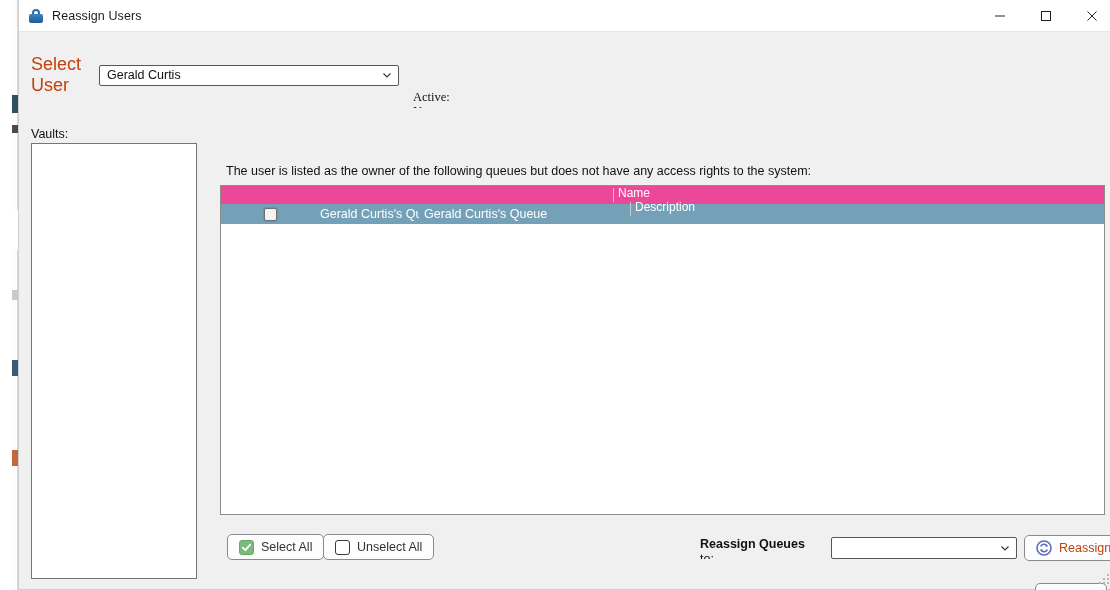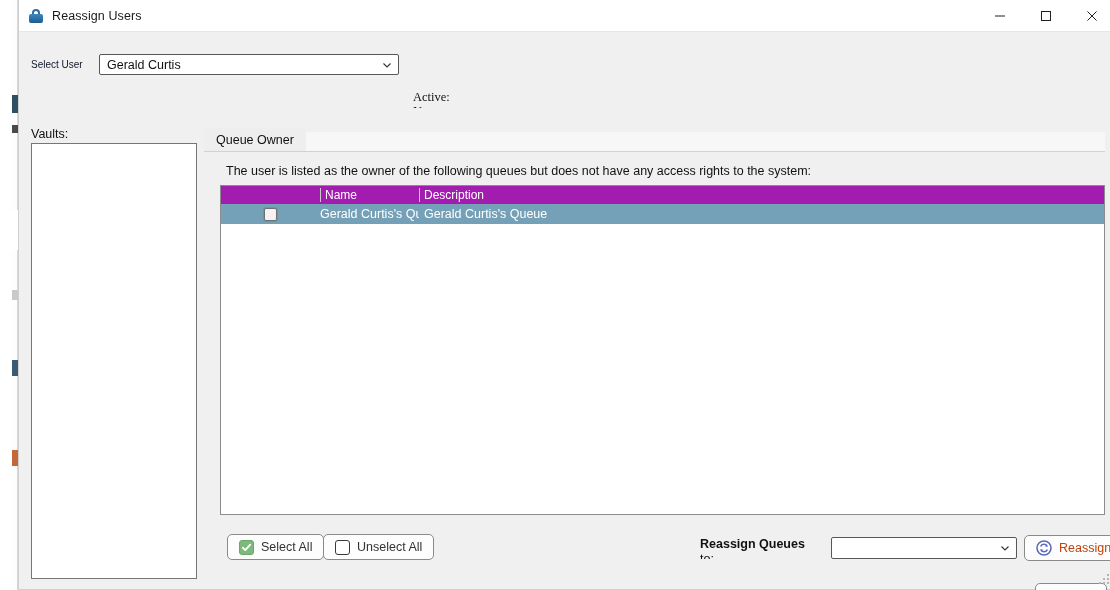--- a/index.html
+++ b/index.html
@@ -98,21 +98,21 @@
     flex: 1 1 auto;
     position: relative;
   }
 
   
   .selectuser-row {
     position: absolute;
     left: 12px; top: 22px;
     display: flex; align-items: center;
   }
-  .lbl { font-size: 10px; color: #0f172a; }
+  .lbl { font-size: 18px; color: #c2410c; }
   .select-user-label { width: 68px; }
   .combo {
     width: 300px; height: 21px;
     background: #ffffff;
     border: 1px solid #575757;
     border-radius: 2px;
     display: flex; align-items: center;
     padding: 0 4px 0 7px;
     font-size: 12.5px;
     color: #111;
@@ -184,24 +184,25 @@
   .grid {
     position: absolute;
     left: 201px; top: 153px;
     width: 885px; height: 330px;
     background: #ffffff;
     border: 1px solid #8c8c8c;
   }
   .grid-head {
     display: flex;
     height: 18px;
-    background: #a21caf;
+    background: #ec4899;
     color: #ffffff;
     font-size: 12px;
     align-items: center;
+    flex-direction: column;
   }
   .gh {
     height: 18px;
     display: flex; align-items: center;
     padding-left: 5px;
     position: relative;
     white-space: nowrap;
   }
   .gh.sep::before {
     content: "";
@@ -377,27 +378,20 @@
       </div>
 
       <div class="active-block">
         <span class="active-label">Active:</span>
         <span class="active-value">No</span>
       </div>
 
       <div class="lbl vaults-label">Vaults:</div>
       <div class="vaults-box"></div>
 
-      <div class="tabstrip">
-        <div class="tabstrip-rest"></div>
-        <div class="tab">
-          <span>Queue Owner</span>
-        </div>
-        <div class="tabstrip-line"></div>
-      </div>
 
       <div class="panel-desc">The user is listed as the owner of the following queues but does not have any access rights to the system:</div>
 
       <div class="grid">
         <div class="grid-head">
           <div class="gh col-check"></div>
           <div class="gh col-name sep">Name</div>
           <div class="gh col-desc sep">Description</div>
         </div>
         <div class="grid-row">

